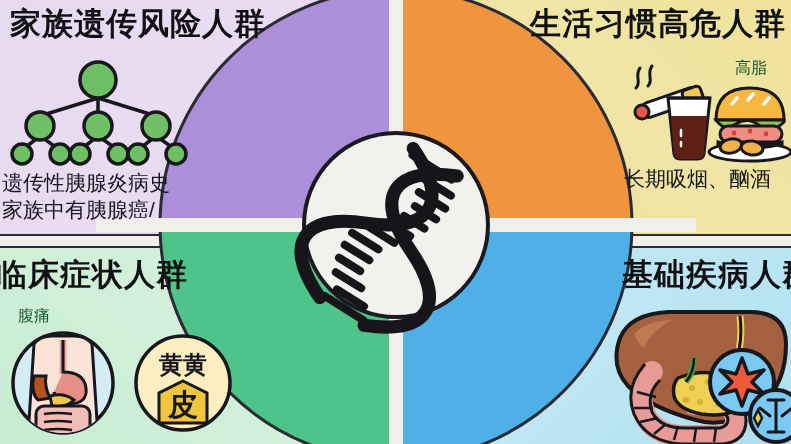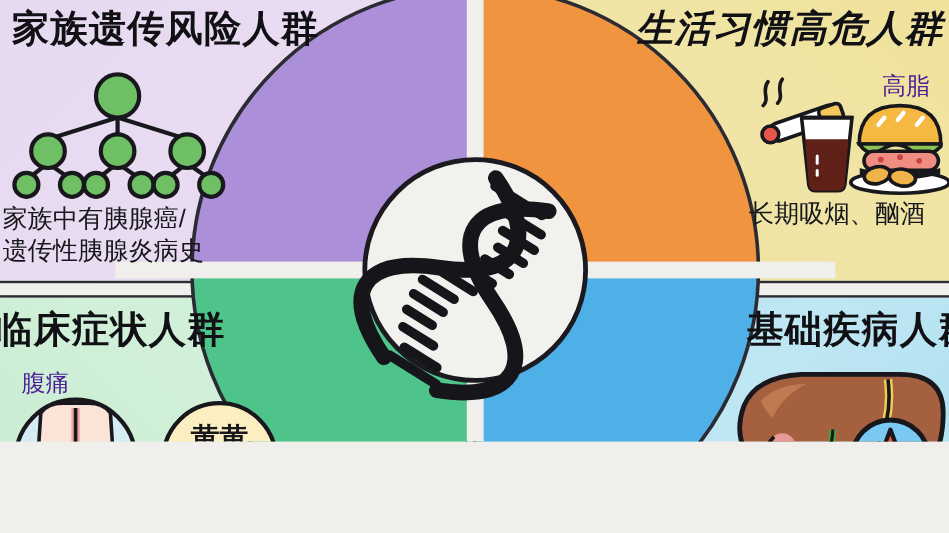--- a/index.html
+++ b/index.html
@@ -1,51 +1,51 @@
 <!DOCTYPE html>
 <html><head>
 <meta charset="utf-8">
 <style>
   html,body{margin:0;padding:0;}
   body{
     width:791px;height:444px;overflow:hidden;
     background:#f0efec;
     font-family:"Liberation Sans","DejaVu Sans",sans-serif;
   }
-  #stage{position:relative;width:791px;height:368px;overflow:hidden;background:#f0efec;}
+  #stage{position:relative;width:791px;height:444px;overflow:hidden;background:#f0efec;}
 
   
   .quad{position:absolute;overflow:hidden;border:2px solid #2b2b33;box-sizing:border-box;}
   #quad-tl{left:-2px;top:-2px;width:392px;height:238px;
            background:linear-gradient(135deg,#e6daf0 0%,#e9dcf2 45%,#e2d3ee 100%);}
   #quad-tr{left:399px;top:-2px;width:396px;height:238px;
            background:linear-gradient(225deg,#efe29b 0%,#f0e5a6 45%,#ece09c 100%);}
   #quad-bl{left:-2px;top:246px;width:392px;height:202px;
            background:linear-gradient(45deg,#c7ecd2 0%,#d2f0d9 50%,#cdf0d8 100%);}
   #quad-br{left:399px;top:246px;width:396px;height:202px;
            background:linear-gradient(315deg,#aee0ef 0%,#bfe6f3 50%,#b6e3f1 100%);}
 
   
   #wheel{position:absolute;left:136px;top:-35px;width:520px;height:520px;pointer-events:none;}
   #wheel svg{display:block;width:520px;height:520px;overflow:visible;}
 
   
   .title{position:absolute;color:#111115;font-weight:bold;letter-spacing:1px;
          white-space:nowrap;font-size:31px;line-height:1;}
   #title-tl{left:10px;top:8px;}
-  #title-tr{left:530px;top:8px;font-style:italic;}
+  #title-tr{left:530px;top:8px;}
   #title-bl{left:-4px;top:259px;}
   #title-br{left:622px;top:259px;}
 
   
   .body-text{position:absolute;color:#16161b;font-size:21px;line-height:1.28;
              white-space:nowrap;font-weight:500;}
   #desc-tl{left:2px;top:170px;}
   #desc-tr{left:624px;top:166px;text-align:left;}
-  .small-label{position:absolute;color:#4c1d95;font-size:20px;white-space:nowrap;font-weight:500;}
+  .small-label{position:absolute;color:#14532d;font-size:16px;white-space:nowrap;font-weight:500;}
   #label-gaozhi{left:735px;top:58px;}
   #label-futong{left:18px;top:306px;}
 
   
   .icon-abs{position:absolute;}
   #tree-icon{left:8px;top:58px;}
   #habit-icon{left:628px;top:58px;}
   #gut-icon{left:10px;top:330px;}
   #jaundice-icon{left:133px;top:333px;}
   #organ-icon{left:590px;top:300px;}
@@ -125,22 +125,22 @@
         <circle cx="52" cy="96" r="10"></circle>
         <circle cx="72" cy="96" r="10"></circle>
         <circle cx="110" cy="96" r="10"></circle>
         <circle cx="130" cy="96" r="10"></circle>
         <circle cx="168" cy="96" r="10"></circle>
       </g>
     </svg>
   </div>
 
   <div class="body-text" id="desc-tl">
+    <div>遗传性胰腺炎病史</div>
     <div>家族中有胰腺癌/</div>
-    <div>遗传性胰腺炎病史</div>
   </div>
 
   <div class="title" id="title-tr">生活习惯高危人群</div>
 
   <div class="small-label" id="label-gaozhi">高脂</div>
 
   <div class="icon-abs" id="habit-icon">
     <svg width="163" height="105" viewBox="0 0 163 105">
 
       <g stroke="#17171c" stroke-width="3" fill="none" stroke-linecap="round">

